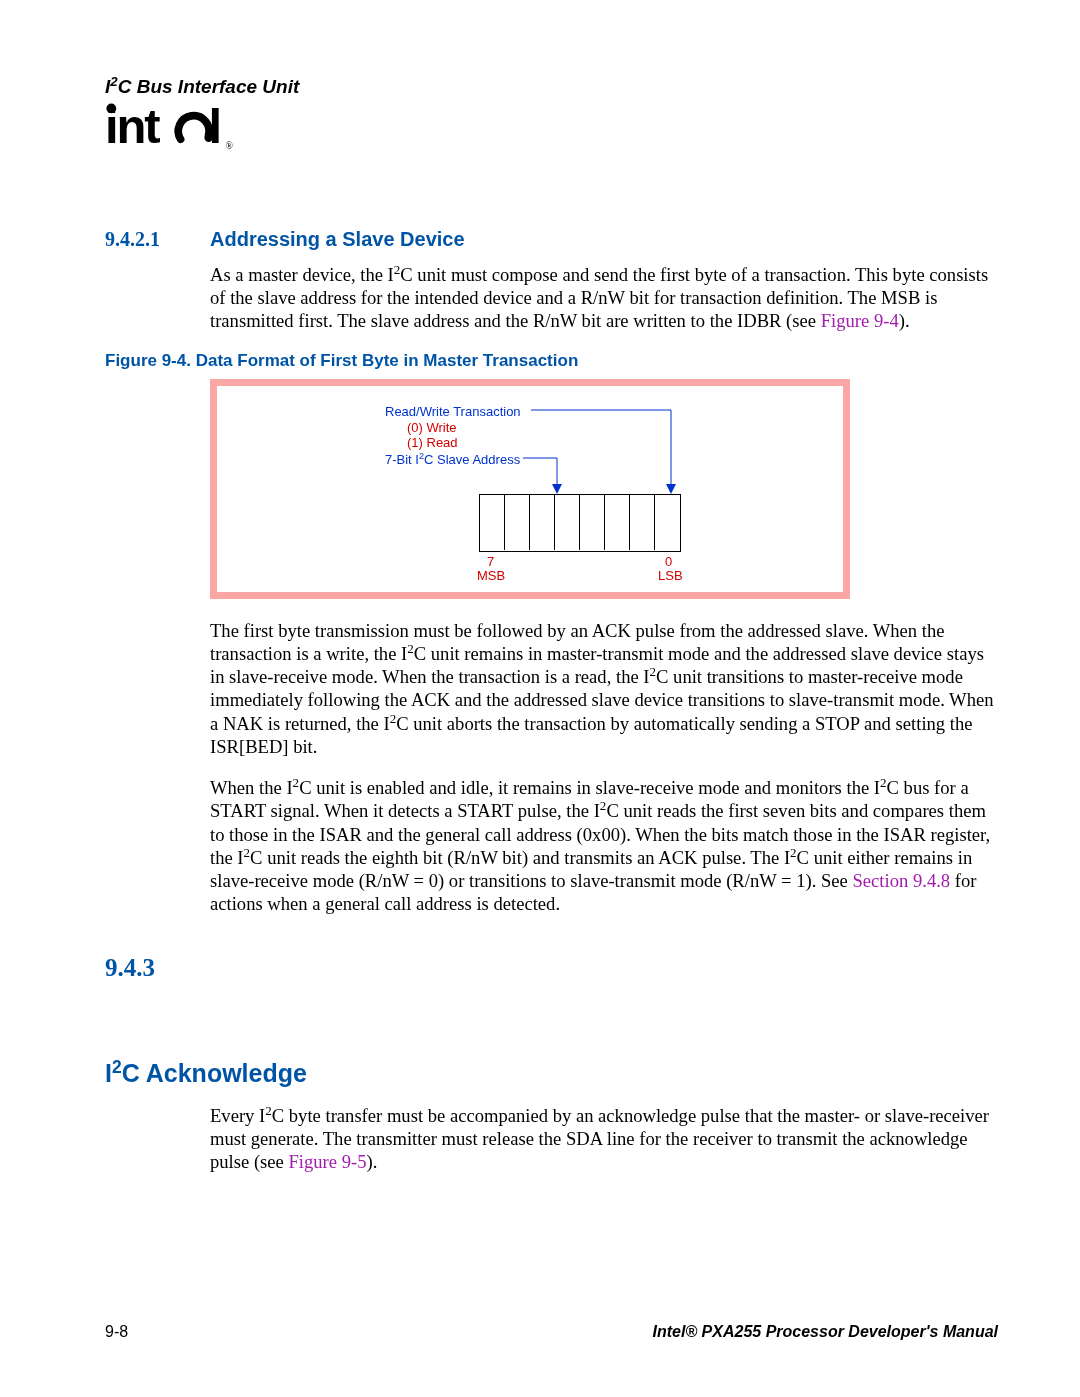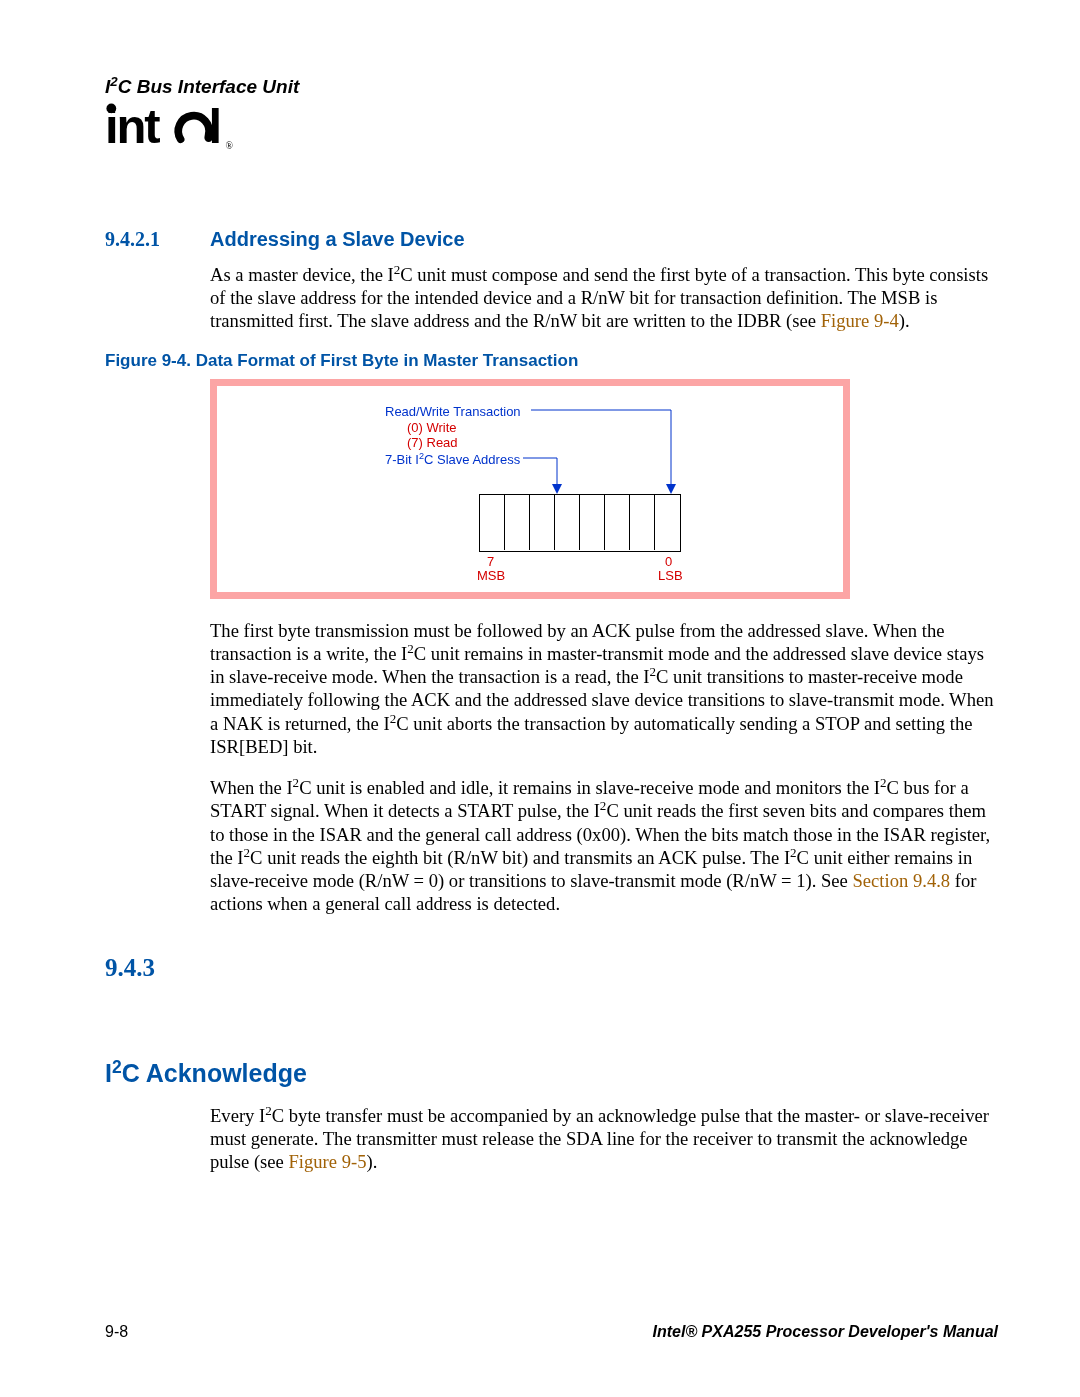--- a/index.html
+++ b/index.html
@@ -55,21 +55,21 @@
   .h3 .section-num, .h3 .section-title { font-size: 20px; }
   .h2 .section-num, .h2 .section-title { font-size: 25px; }
   .body-block {
     margin-left: 105px;
     font-size: 18.6px;
     line-height: 1.25;
     margin-bottom: 18px;
     text-align: left;
   }
   .sup { font-size: 0.7em; vertical-align: super; line-height: 0; }
-  .figlink { color: #a16207; }
+  .figlink { color: #a21caf; }
   .figure-caption {
     font-family: Arial, Helvetica, sans-serif;
     font-weight: bold;
     color: #0054A6;
     font-size: 17px;
     margin-left: 0;
     margin-bottom: 8px;
     margin-top: 4px;
   }
   .figure-box {
@@ -136,21 +136,21 @@
     <span>As a master device, the I</span><span class="sup">2</span><span>C unit must compose and send the first byte of a transaction. This byte consists of the slave address for the intended device and a R/nW bit for transaction definition. The MSB is transmitted first. The slave address and the R/nW bit are written to the IDBR (see </span><span class="figlink">Figure 9-4</span><span>).</span>
   </div>
 
   <div class="figure-caption">Figure 9-4. Data Format of First Byte in Master Transaction</div>
 
   <div class="figure-box">
     <div class="figure-inner">
 
       <div class="fig-label fig-blue" style="left:168px; top:18px;">Read/Write Transaction</div>
       <div class="fig-label fig-red" style="left:190px; top:34px;text-align:center;">(0) Write</div>
-      <div class="fig-label fig-red" style="left:190px; top:49px;">(7) Read</div>
+      <div class="fig-label fig-red" style="left:190px; top:49px;">(1) Read</div>
       <div class="fig-label fig-blue" style="left:168px; top:66px;">
         <span>7-Bit I</span><span class="sup">2</span><span>C Slave Address</span>
       </div>
 
       <svg style="position:absolute; left:0; top:0;" width="626" height="206">
 
         <line x1="314" y1="24" x2="454" y2="24" stroke="#0033cc" stroke-width="1"></line>
         <line x1="454" y1="24" x2="454" y2="100" stroke="#0033cc" stroke-width="1"></line>
         <polygon points="454,108 449,98 459,98" fill="#0033cc"></polygon>
 

